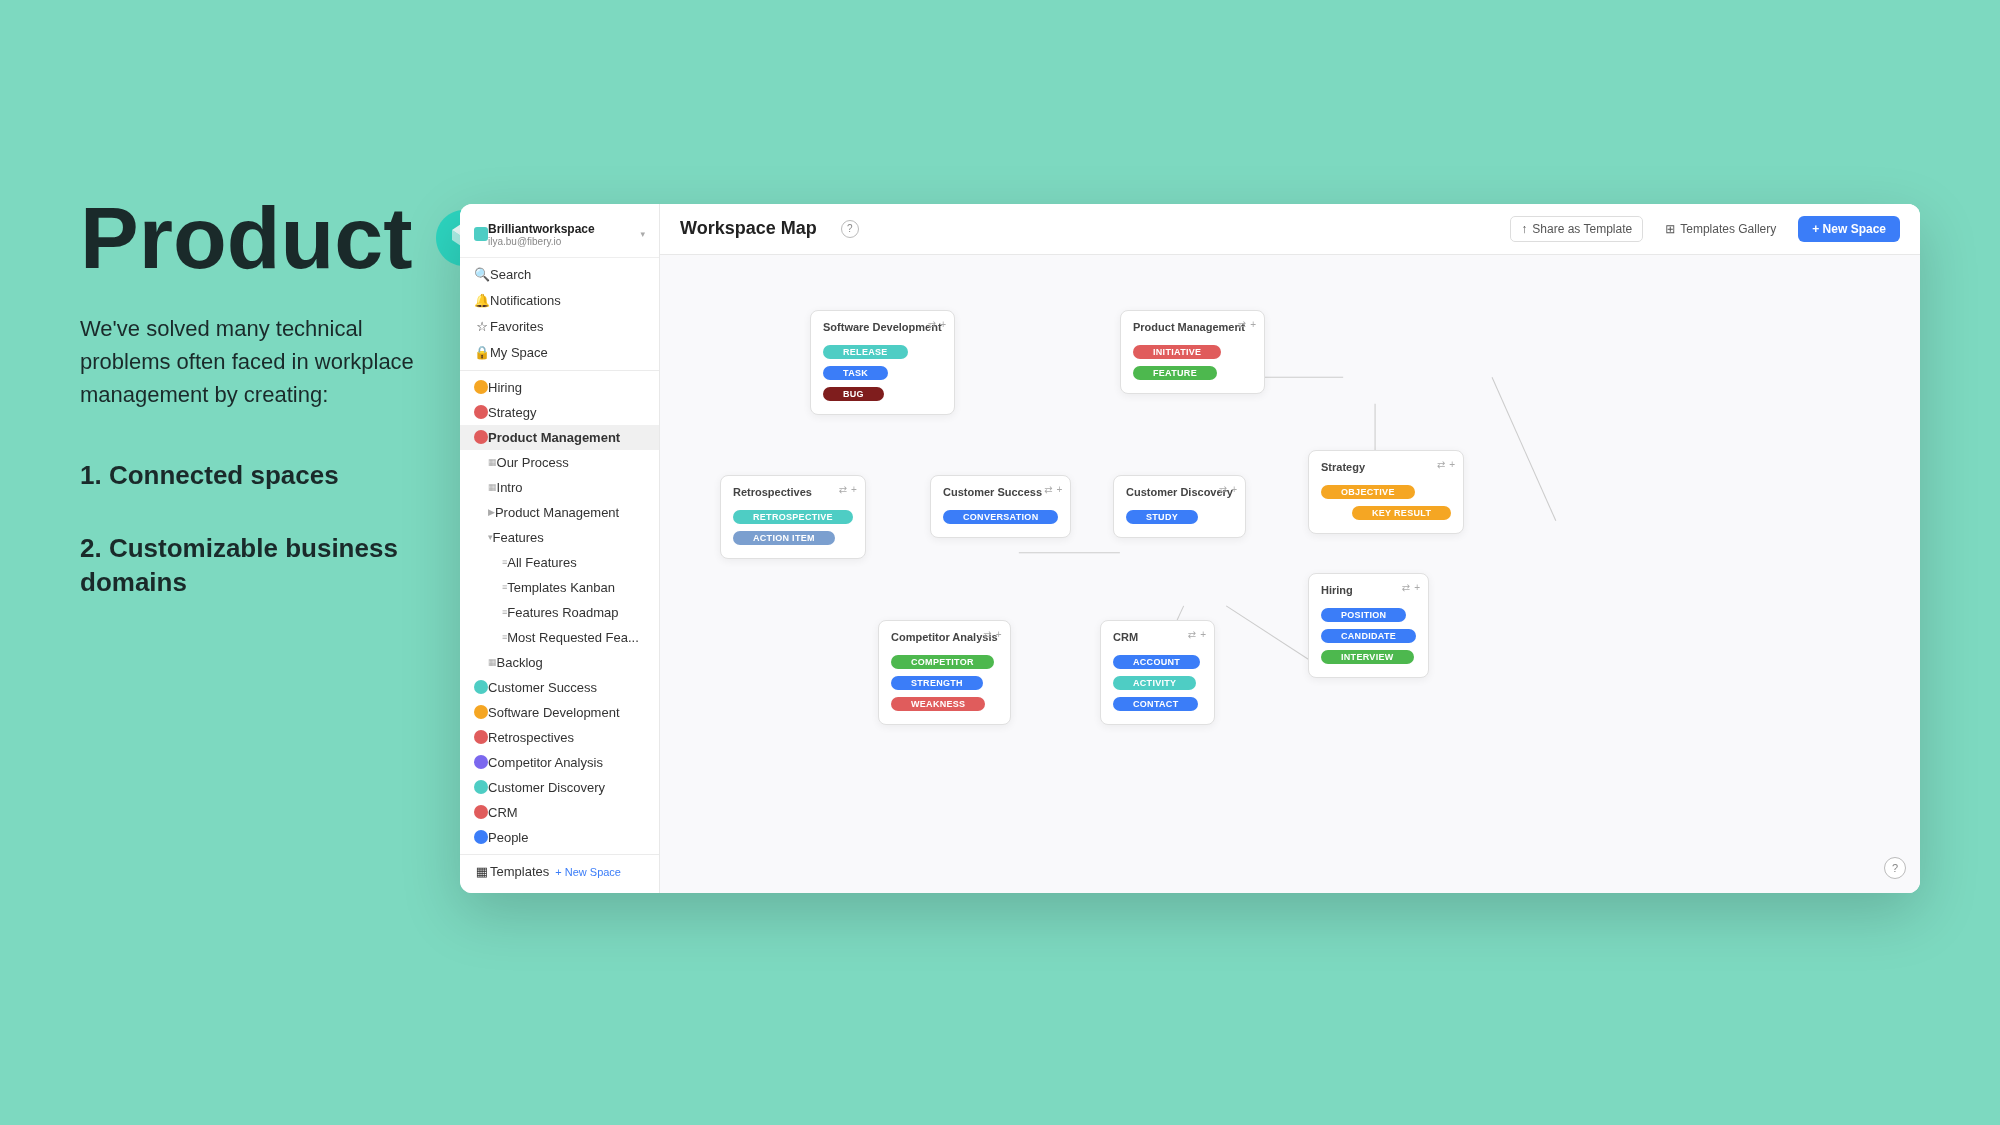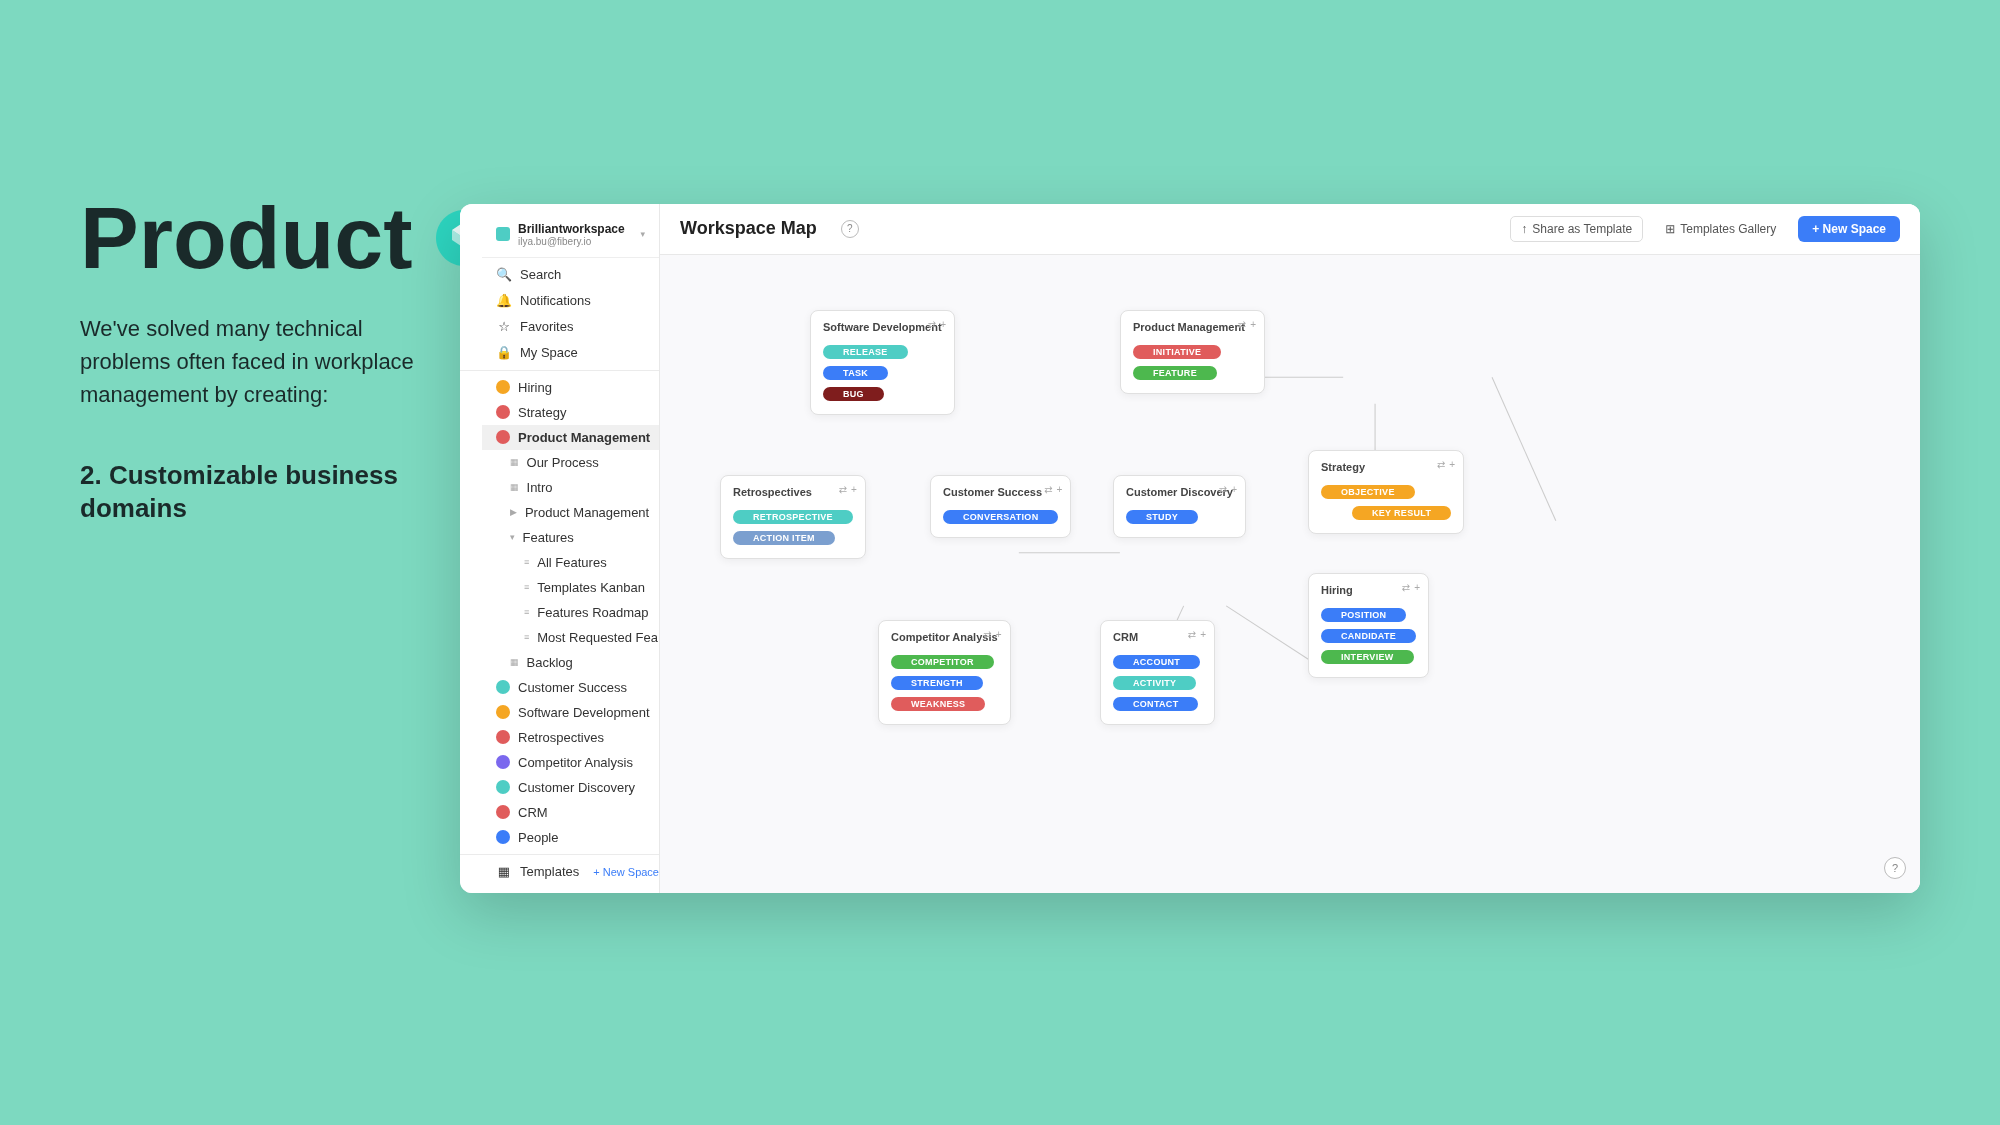--- a/index.html
+++ b/index.html
@@ -81,27 +81,25 @@
       border-right: 1px solid #e8e8e8;
       display: flex;
       flex-direction: column;
       padding: 8px 0;
       overflow-y: auto;
       flex-shrink: 0;
     }
     .sidebar-item {
       display: flex;
       align-items: center;
-      gap: 8px;
       padding: 5px 14px;
       font-size: 13px;
       color: #333;
       cursor: pointer;
       white-space: nowrap;
-      margin-left: 22px;
     }
     .sidebar-item.active { background: #f0f0f0; font-weight: 600; }
     .sidebar-icon {
       width: 16px;
       height: 16px;
       flex-shrink: 0;
       display: flex;
       align-items: center;
       justify-content: center;
       font-size: 13px;
@@ -264,20 +262,21 @@
       <span>Product</span>
 
       <svg class="fibery-icon" viewBox="0 0 72 72" fill="none" xmlns="http://www.w3.org/2000/svg">
         <path d="M36 8C20.536 8 8 20.536 8 36s12.536 28 28 28 28-12.536 28-28S51.464 8 36 8z" fill="#2dd4bf"></path>
         <path d="M24 28l12-8 12 8-12 8-12-8z" fill="#fff" opacity="0.9"></path>
         <path d="M24 28v10l12 8V36L24 28z" fill="#fff" opacity="0.6"></path>
         <path d="M48 28v10l-12 8V36l12-8z" fill="#fff" opacity="0.75"></path>
       </svg>
     </div>
     <p class="description">We've solved many technical problems often faced in workplace management by creating:</p>
+    <p class="feature-heading">1. Connected spaces</p>
     <p class="feature-heading">2. Customizable business domains</p>
   </div>
 
   <div class="app-window">
 
     <div class="app-body">
 
       <div class="sidebar">
 
         <div class="sidebar-item" style="padding: 10px 14px; border-bottom: 1px solid #eee; margin-bottom: 4px;">

